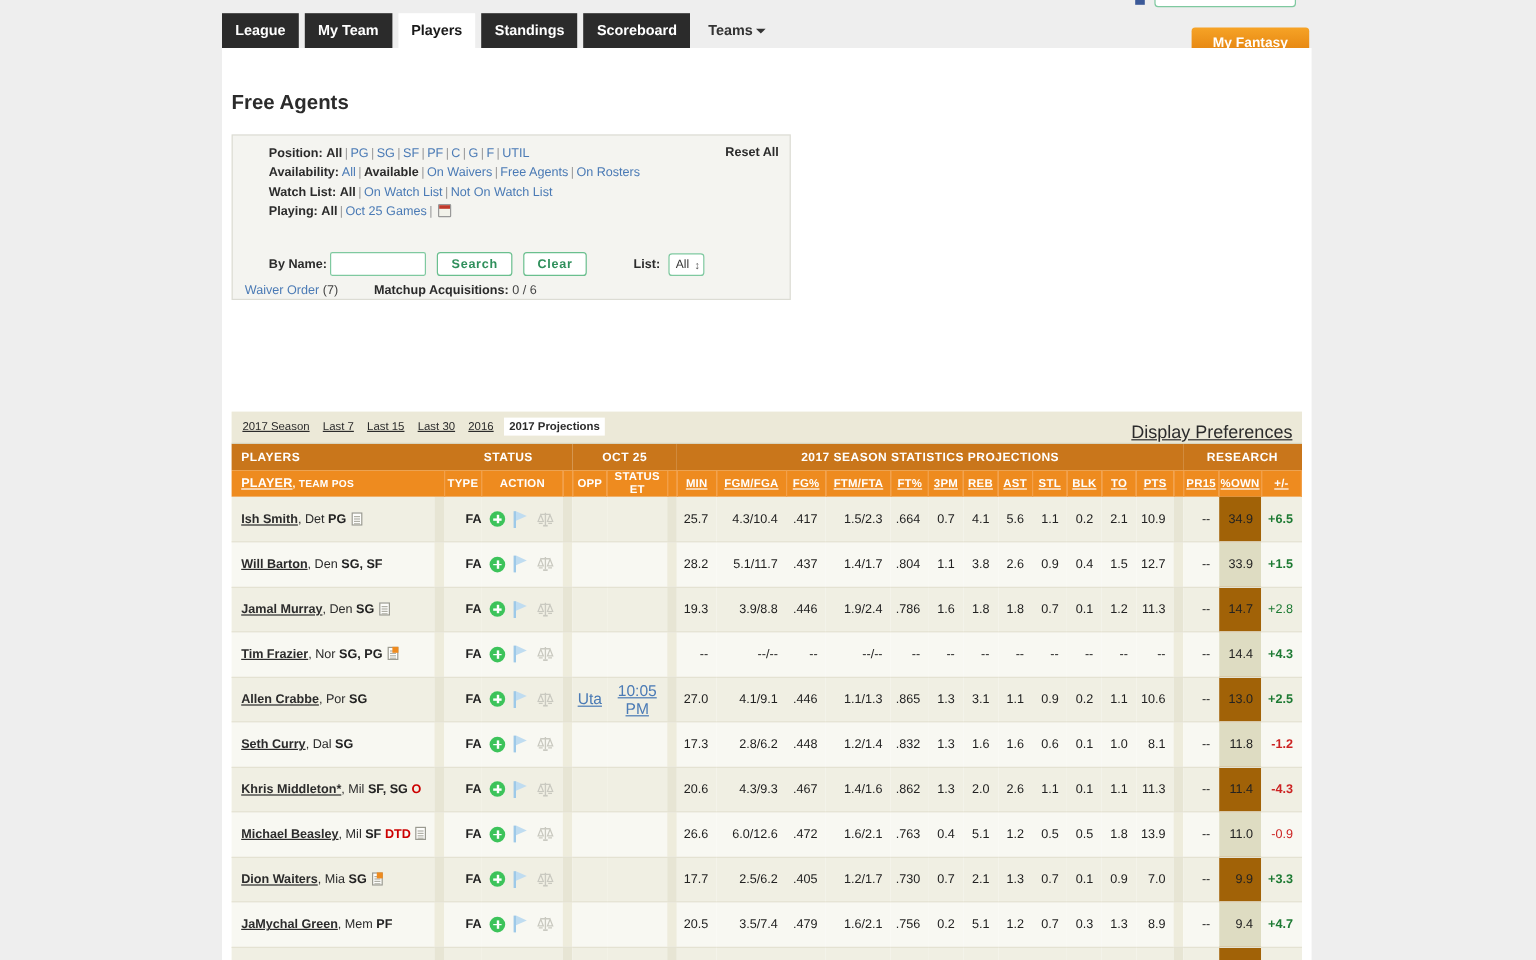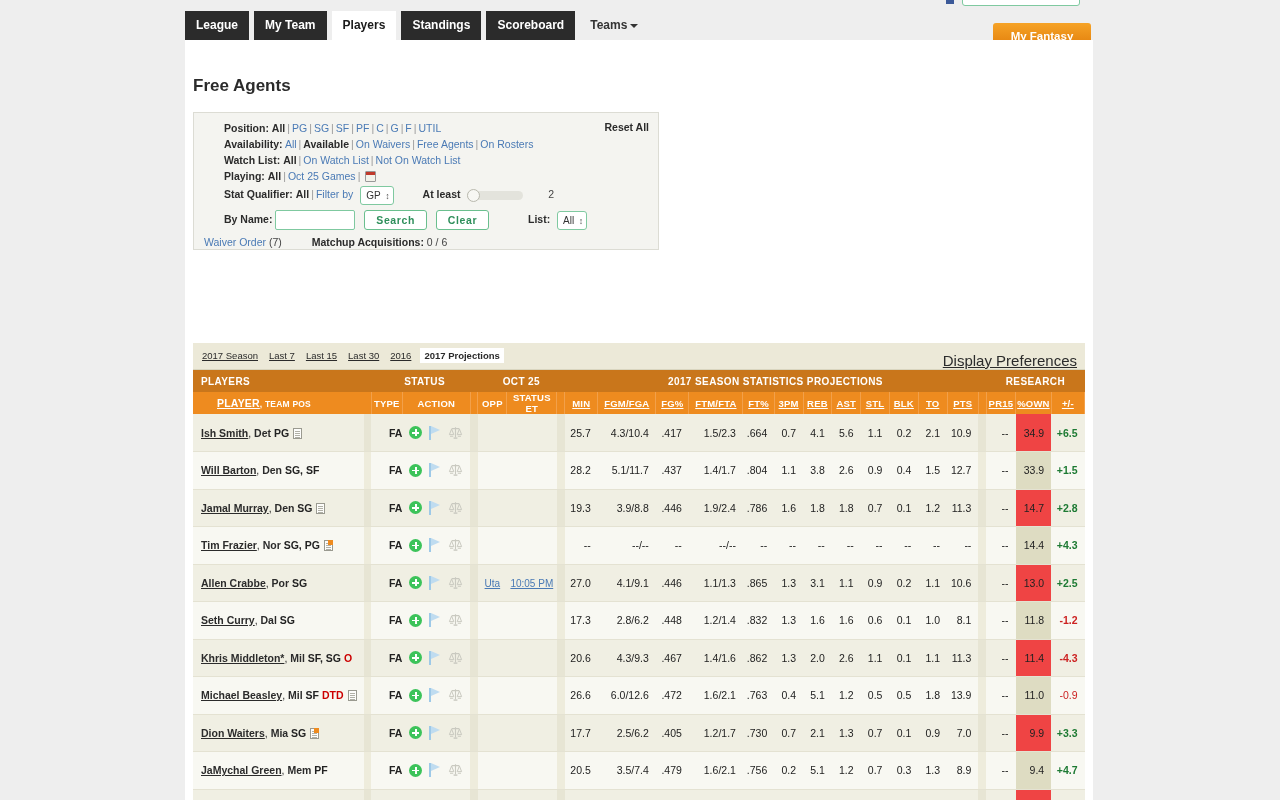--- a/index.html
+++ b/index.html
@@ -138,41 +138,41 @@
   tr.grouphdr th {
     height:22px; background:#c9761b; color:#ffffff;
     font-size:10px; font-weight:bold; letter-spacing:.4px; text-align:center;
   }
   tr.grouphdr th.lft { text-align:left; padding-left:8px; }
   tr.colhdr th {
     height:21px; background:#ee8b1f; color:#ffffff;
     font-size:9.5px; font-weight:bold; letter-spacing:.2px; text-align:center;
     border-right:1px solid #f2a04a;
   }
-  tr.colhdr th.lft { text-align:left; padding-left:24px; font-size:10px;margin-left:17px; }
+  tr.colhdr th.lft { text-align:left; padding-left:8px; font-size:10px;margin-left:17px; }
   tr.colhdr th u { text-decoration:underline; cursor:pointer; }
   .hdr-player { font-size:10.5px; }
   .hdr-sm { font-size:8.5px; }
 
   tbody tr.prow { height:37.5px; }
   tbody tr.prow td { border-bottom:1px solid #e4e2d2; text-align:right; padding-right:7px; color:#222; }
   tbody tr.odd  td { background:#f0efe3; }
   tbody tr.even td { background:#f8f8f2; }
   tbody tr.odd  td.gap { background:#e7e5d4; }
   tbody tr.even td.gap { background:#eeecdc; }
-  tbody tr.odd  td.own { background:#ef4444; }
+  tbody tr.odd  td.own { background:#a16207; }
   tbody tr.even td.own { background:#dedcc2; }
   td.gap { width:9px; padding:0 !important; }
 
   td.pname { text-align:left !important; padding-left:8px !important; white-space:nowrap; }
   td.pname a { color:#2b2b2b; text-decoration:underline; font-weight:bold; cursor:pointer; }
-  td.pname .tm { color:#2b2b2b; font-weight:bold; }
+  td.pname .tm { color:#2b2b2b; font-weight:normal; }
   td.ctr { text-align:center !important; padding-right:0 !important; }
   td.type { text-align:center; padding-right:0 !important; font-weight:bold; color:#222; }
-  td.opp a, td.sttime a { color:#4a7ab5; text-decoration:underline; cursor:pointer; font-size:10px;}
+  td.opp a, td.sttime a { color:#4a7ab5; text-decoration:underline; cursor:pointer; font-size:13px;}
   .pos   { font-weight:bold; }
   .inj   { color:#cc0000; font-weight:bold; margin-left:3px; }
   .pos-sep{ color:#2b2b2b; }
 
   
   .nicon { display:inline-block;width:9px;height:11px;margin-left:4px;vertical-align:-2px;
     background:#fdfdfb;border:1px solid #9a9a90;position:relative; }
   .nicon:before{content:"";position:absolute;left:1px;top:2px;width:5px;height:1px;background:#b0b0a6;
     box-shadow:0 2px 0 #b0b0a6, 0 4px 0 #b0b0a6, 0 6px 0 #b0b0a6;}
   .nicon.vid:after{content:"";position:absolute;right:-1px;top:-1px;width:5px;height:5px;background:#ee8b1f;}
@@ -231,28 +231,20 @@
     <div class="frow" style="top:41px">
       <span class="flabel">Watch List:</span>
       <span class="fopt on">All</span><span class="fsep">|</span><span class="fopt">On Watch List</span><span class="fsep">|</span><span class="fopt">Not On Watch List</span>
     </div>
 
     <div class="frow" style="top:57px">
       <span class="flabel">Playing:</span>
       <span class="fopt on">All</span><span class="fsep">|</span><span class="fopt">Oct 25 Games</span><span class="fsep">|</span><span class="calicon"></span>
     </div>
 
-    <div class="frow" style="top:73px">
-      <span class="flabel">Stat Qualifier:</span>
-      <span class="fopt on">All</span><span class="fsep">|</span><span class="fopt">Filter by</span>
-      <span class="selbox" style="margin-left:4px">GP</span>
-      <span class="flabel" style="margin-left:6px">At least</span>
-      <span class="slider"><b></b></span>
-      <span style="margin-left:18px;color:#444">2</span>
-    </div>
 
     <div class="frow" style="top:97px">
       <span class="flabel">By Name:</span>
       <span class="txtinput"></span>
       <span class="gbtn">Search</span>
       <span class="gbtn">Clear</span>
       <span class="flabel" style="margin-left:16px">List:</span>
       <span class="selbox" style="margin-left:4px;min-width:22px">All</span>
     </div>
 
@@ -413,21 +405,21 @@
           <td>1.6</td>
           <td>1.8</td>
           <td>1.8</td>
           <td>0.7</td>
           <td>0.1</td>
           <td>1.2</td>
           <td>11.3</td>
           <td class="gap"></td>
           <td>--</td>
           <td class="own">14.7</td>
-          <td style="color:#1d7a33;font-weight:bold">+2.8</td>
+          <td style="color:#1d7a33;font-weight:normal">+2.8</td>
         </tr>
         <tr class="prow even">
           <td class="pname"><a>Tim Frazier</a><span class="pos-sep">, </span><span class="tm">Nor </span><span class="pos">SG, PG</span><span class="nicon vid"></span></td>
           <td class="gap"></td>
           <td class="type">FA</td>
           <td class="ctr actcell"><span class="addbtn"></span><span class="flagi"></span><svg class="scalei" width="15" height="14" viewBox="0 0 15 14">
               <path d="M7.5 1.2v10.2M3.6 2.6h7.8M2 10.2h3.2M9.8 10.2H13" stroke="#c9c9c0" stroke-width="1.1" fill="none"></path>
               <path d="M3.6 3 1.4 8.6h4.4zM11.4 3 9.2 8.6h4.4z" fill="none" stroke="#c9c9c0" stroke-width="1"></path>
               <rect x="5.6" y="11.4" width="3.8" height="1.4" fill="#c9c9c0"></rect>
             </svg></td>

